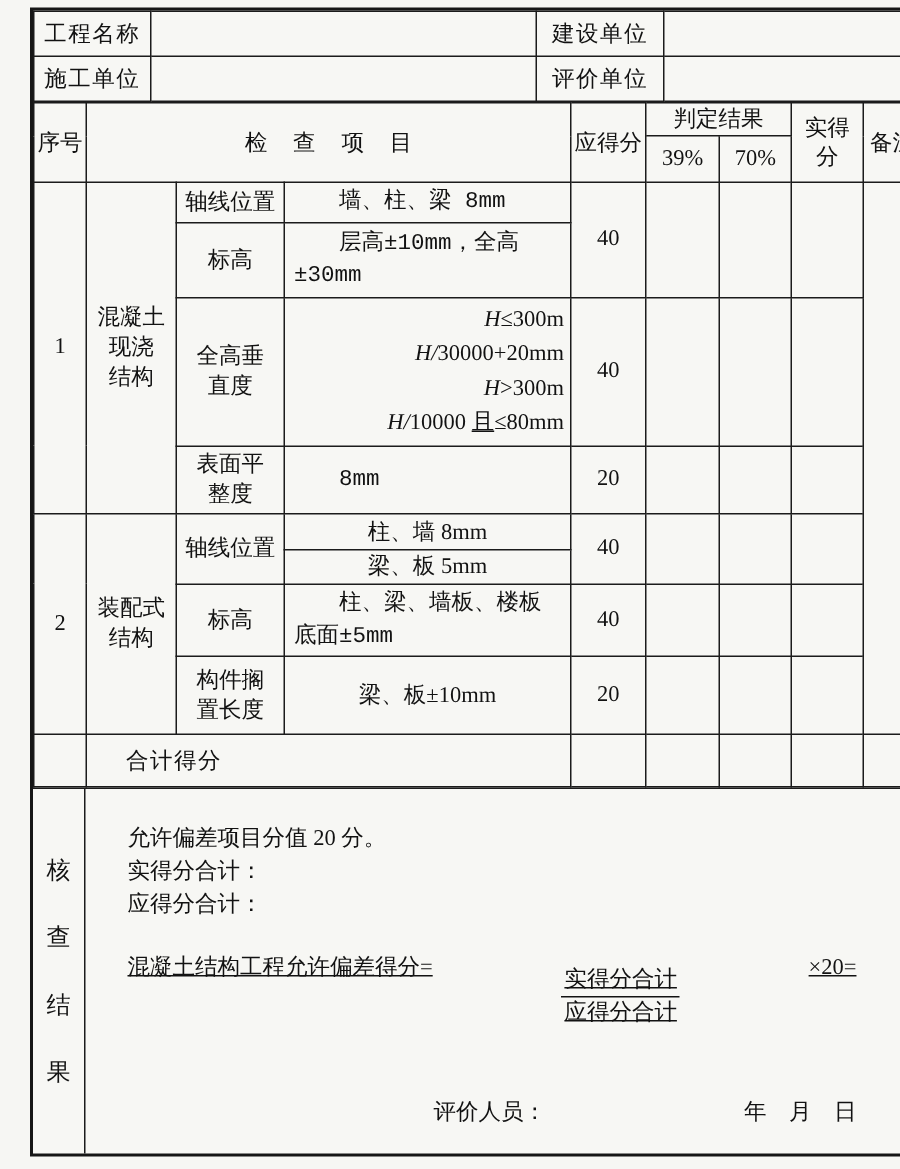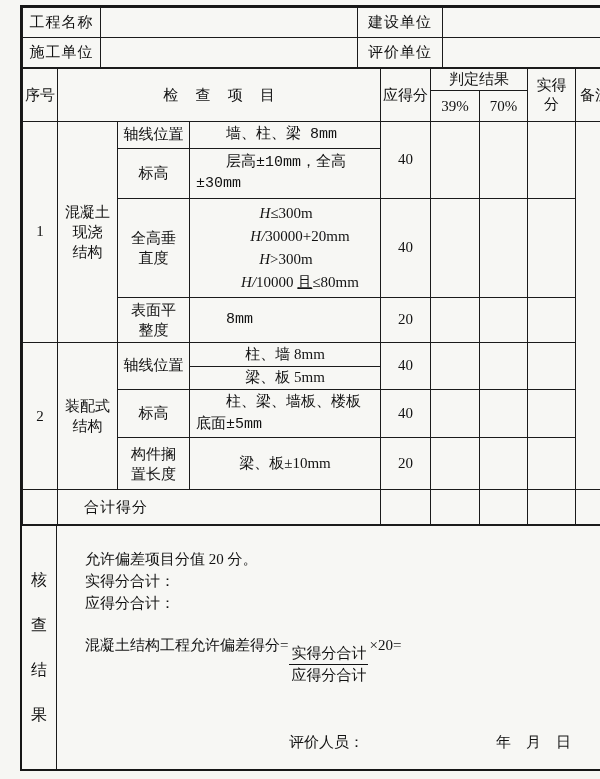--- a/index.html
+++ b/index.html
@@ -39,21 +39,21 @@
   tr.r5b td { height: 23px; }
   tr.r6  td { height: 43px; }
   tr.r7  td { height: 52px; }
   tr.tot td { height: 35px; }
   .pre { white-space: pre-line; line-height: 1.35; }
   .items-hdr { letter-spacing: 0.45em; text-indent: 0.45em; }
   .para {
     text-align: left; text-indent: 2em;
     padding: 2px 6px; line-height: 1.45; font-family: Liberation Mono, monospace;
   }
-  .hcell { text-align: center; padding: 3px 4px 3px 6px; vertical-align: middle; }
+  .hcell { text-align: right; padding: 3px 4px 3px 6px; vertical-align: middle; }
   .hline { line-height: 23px; white-space: nowrap; }
   .hline::first-letter { font-style: italic; }
   .hline.ind { padding-left: 28px; }
   .u { text-decoration: underline; }
   .tot-label { text-align: left; padding-left: 26px; letter-spacing: 1px; }
   
   .review {
     flex: 1; display: flex;
     border-top: 1px solid #1b1b1b;
     min-height: 0;
@@ -64,22 +64,22 @@
     display: flex; flex-direction: column;
     justify-content: center; align-items: center;
     gap: 24px; font-size: 16px;
   }
   .review .content {
     flex: 1; position: relative;
     padding: 22px 0 0 28px;
     font-size: 15px; line-height: 22px;
   }
   .formula {
-    display: flex; align-items: center; justify-content: flex-start;
-    margin: 6px 40px 0 0; height: 50px; font-size: 15px;
+    display: flex; align-items: center; justify-content: space-between;
+    margin: 6px 40px 0 0; height: 50px; font-size: 15px; text-decoration: underline;
   }
   .frac {
     display: inline-flex; flex-direction: column;
     text-align: center; line-height: 21px; margin: 0 1px;
   }
   .frac .num { border-bottom: 1.5px solid #121212; padding: 0 2px; margin-top: 39px; }
   .review .footer {
     position: absolute; left: 0; right: 0; bottom: 16px;
     display: flex; align-items: center;
   }

